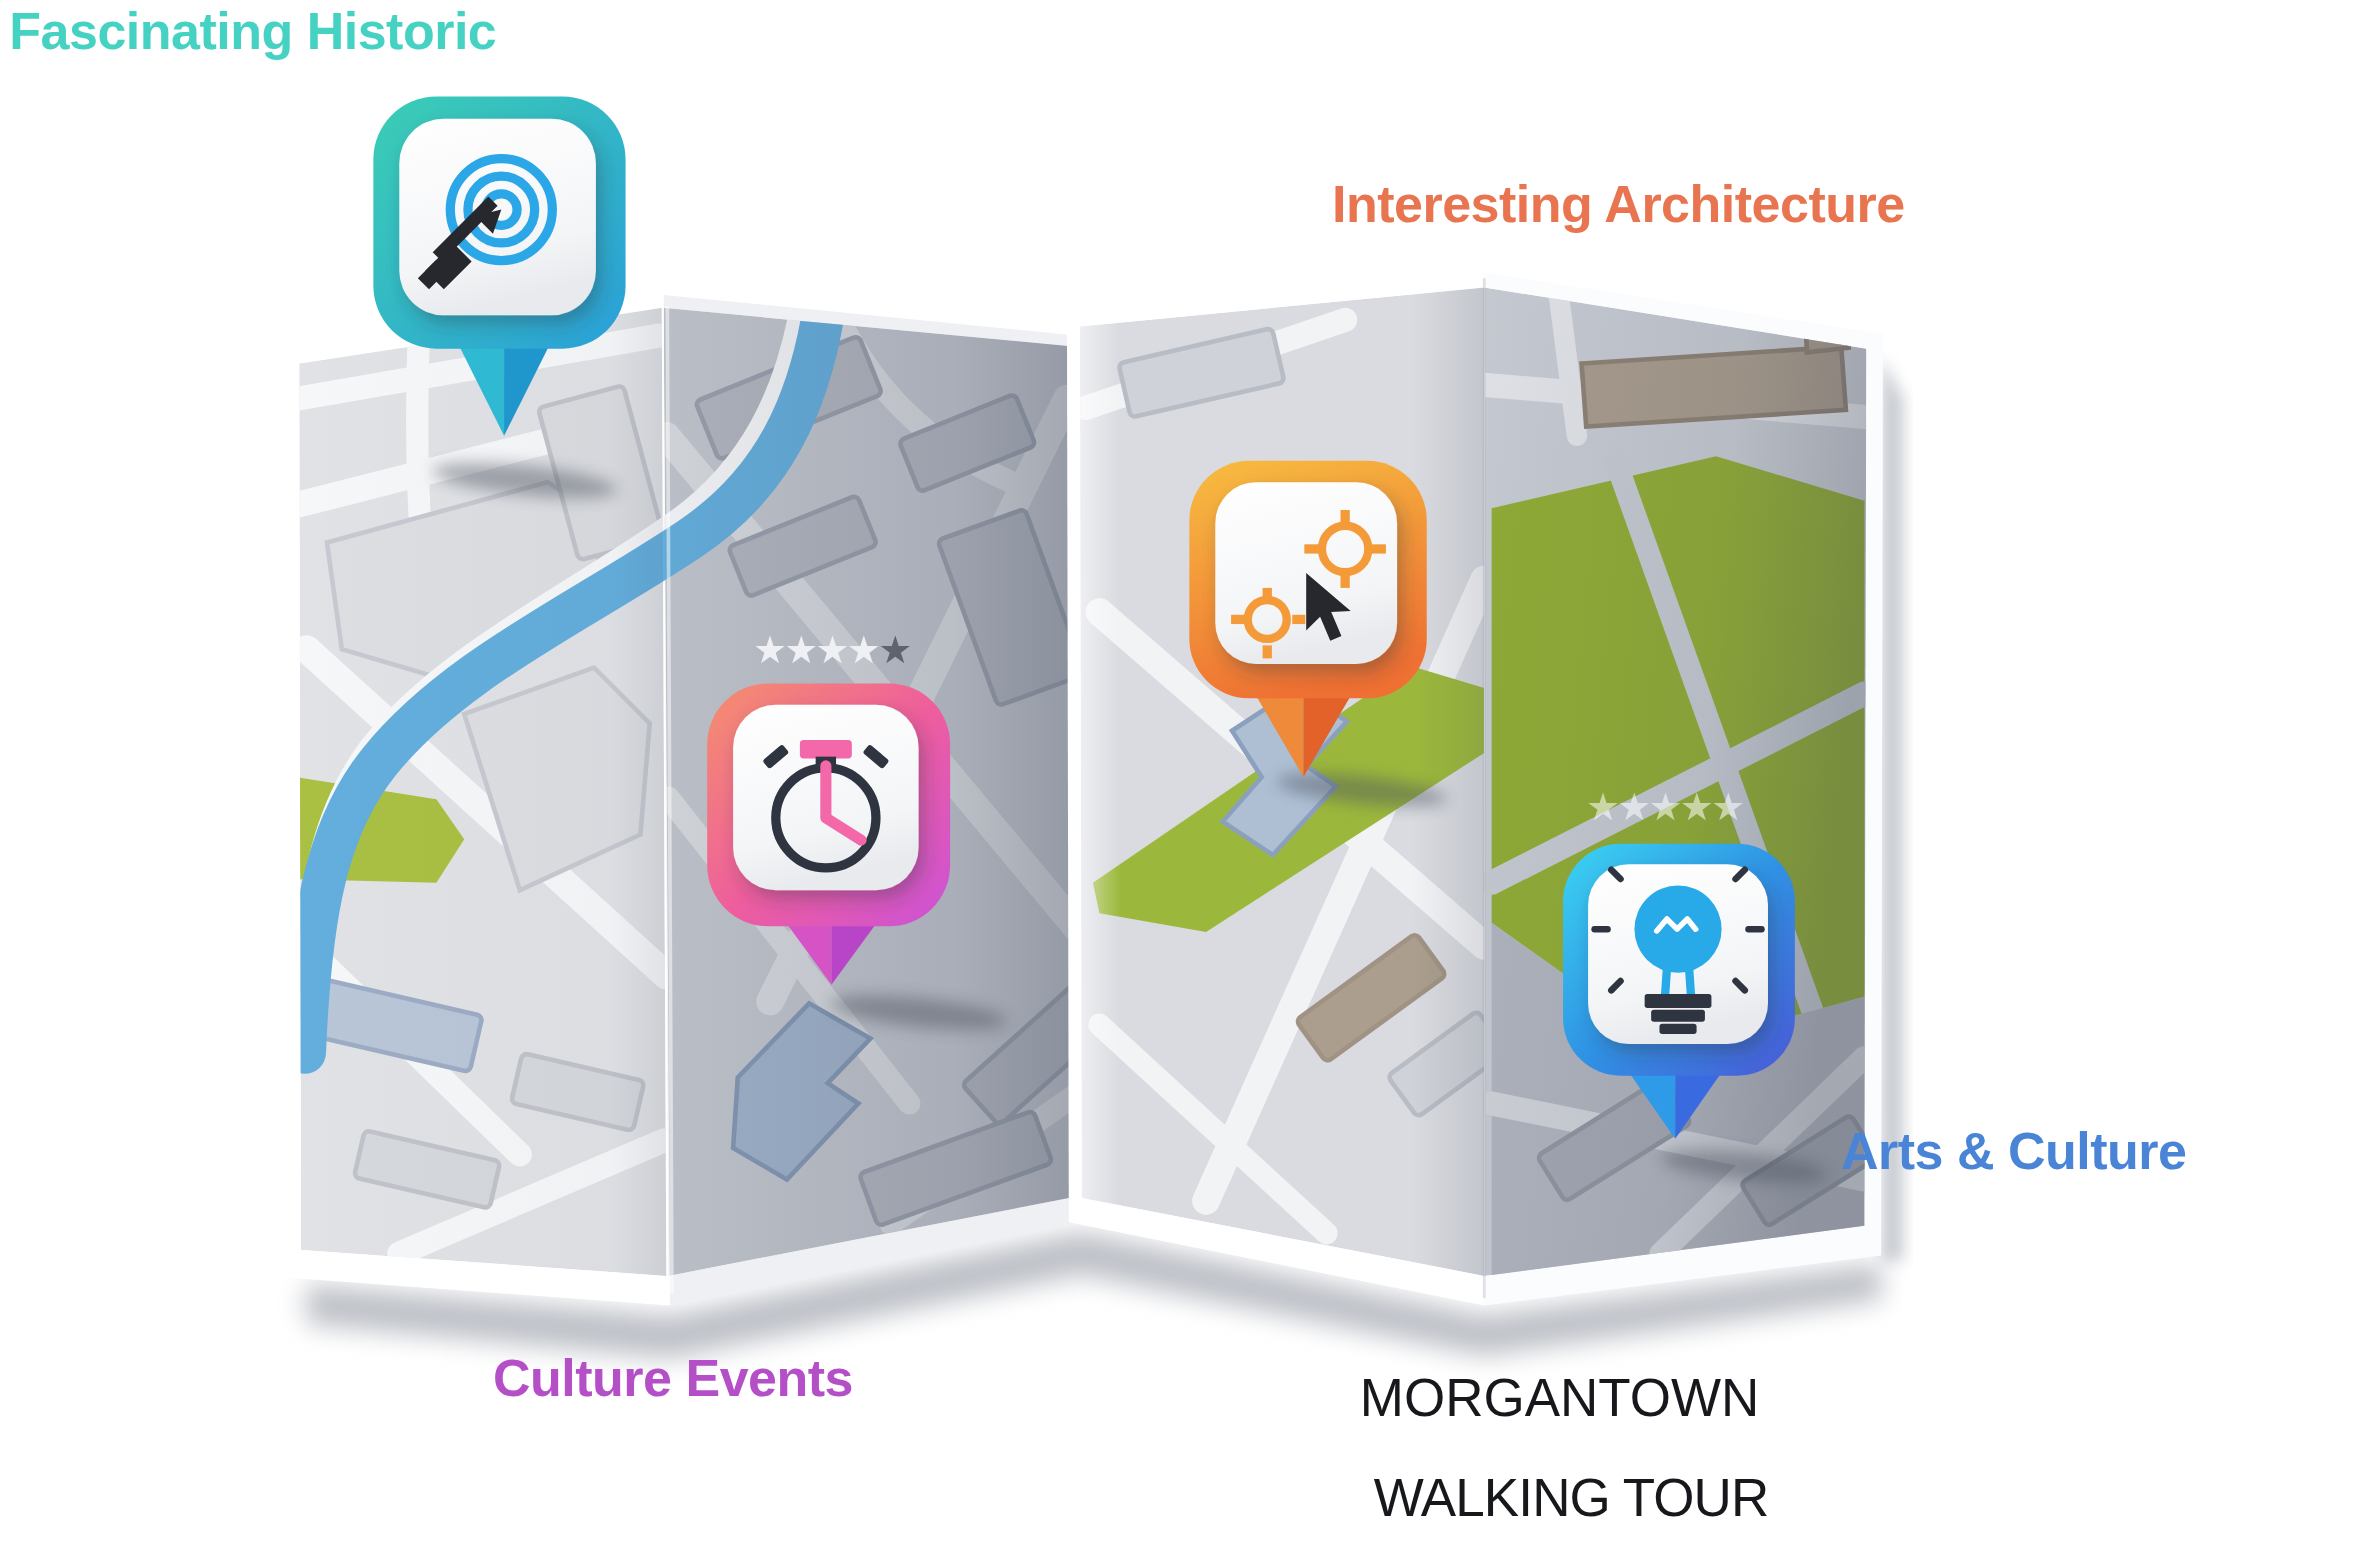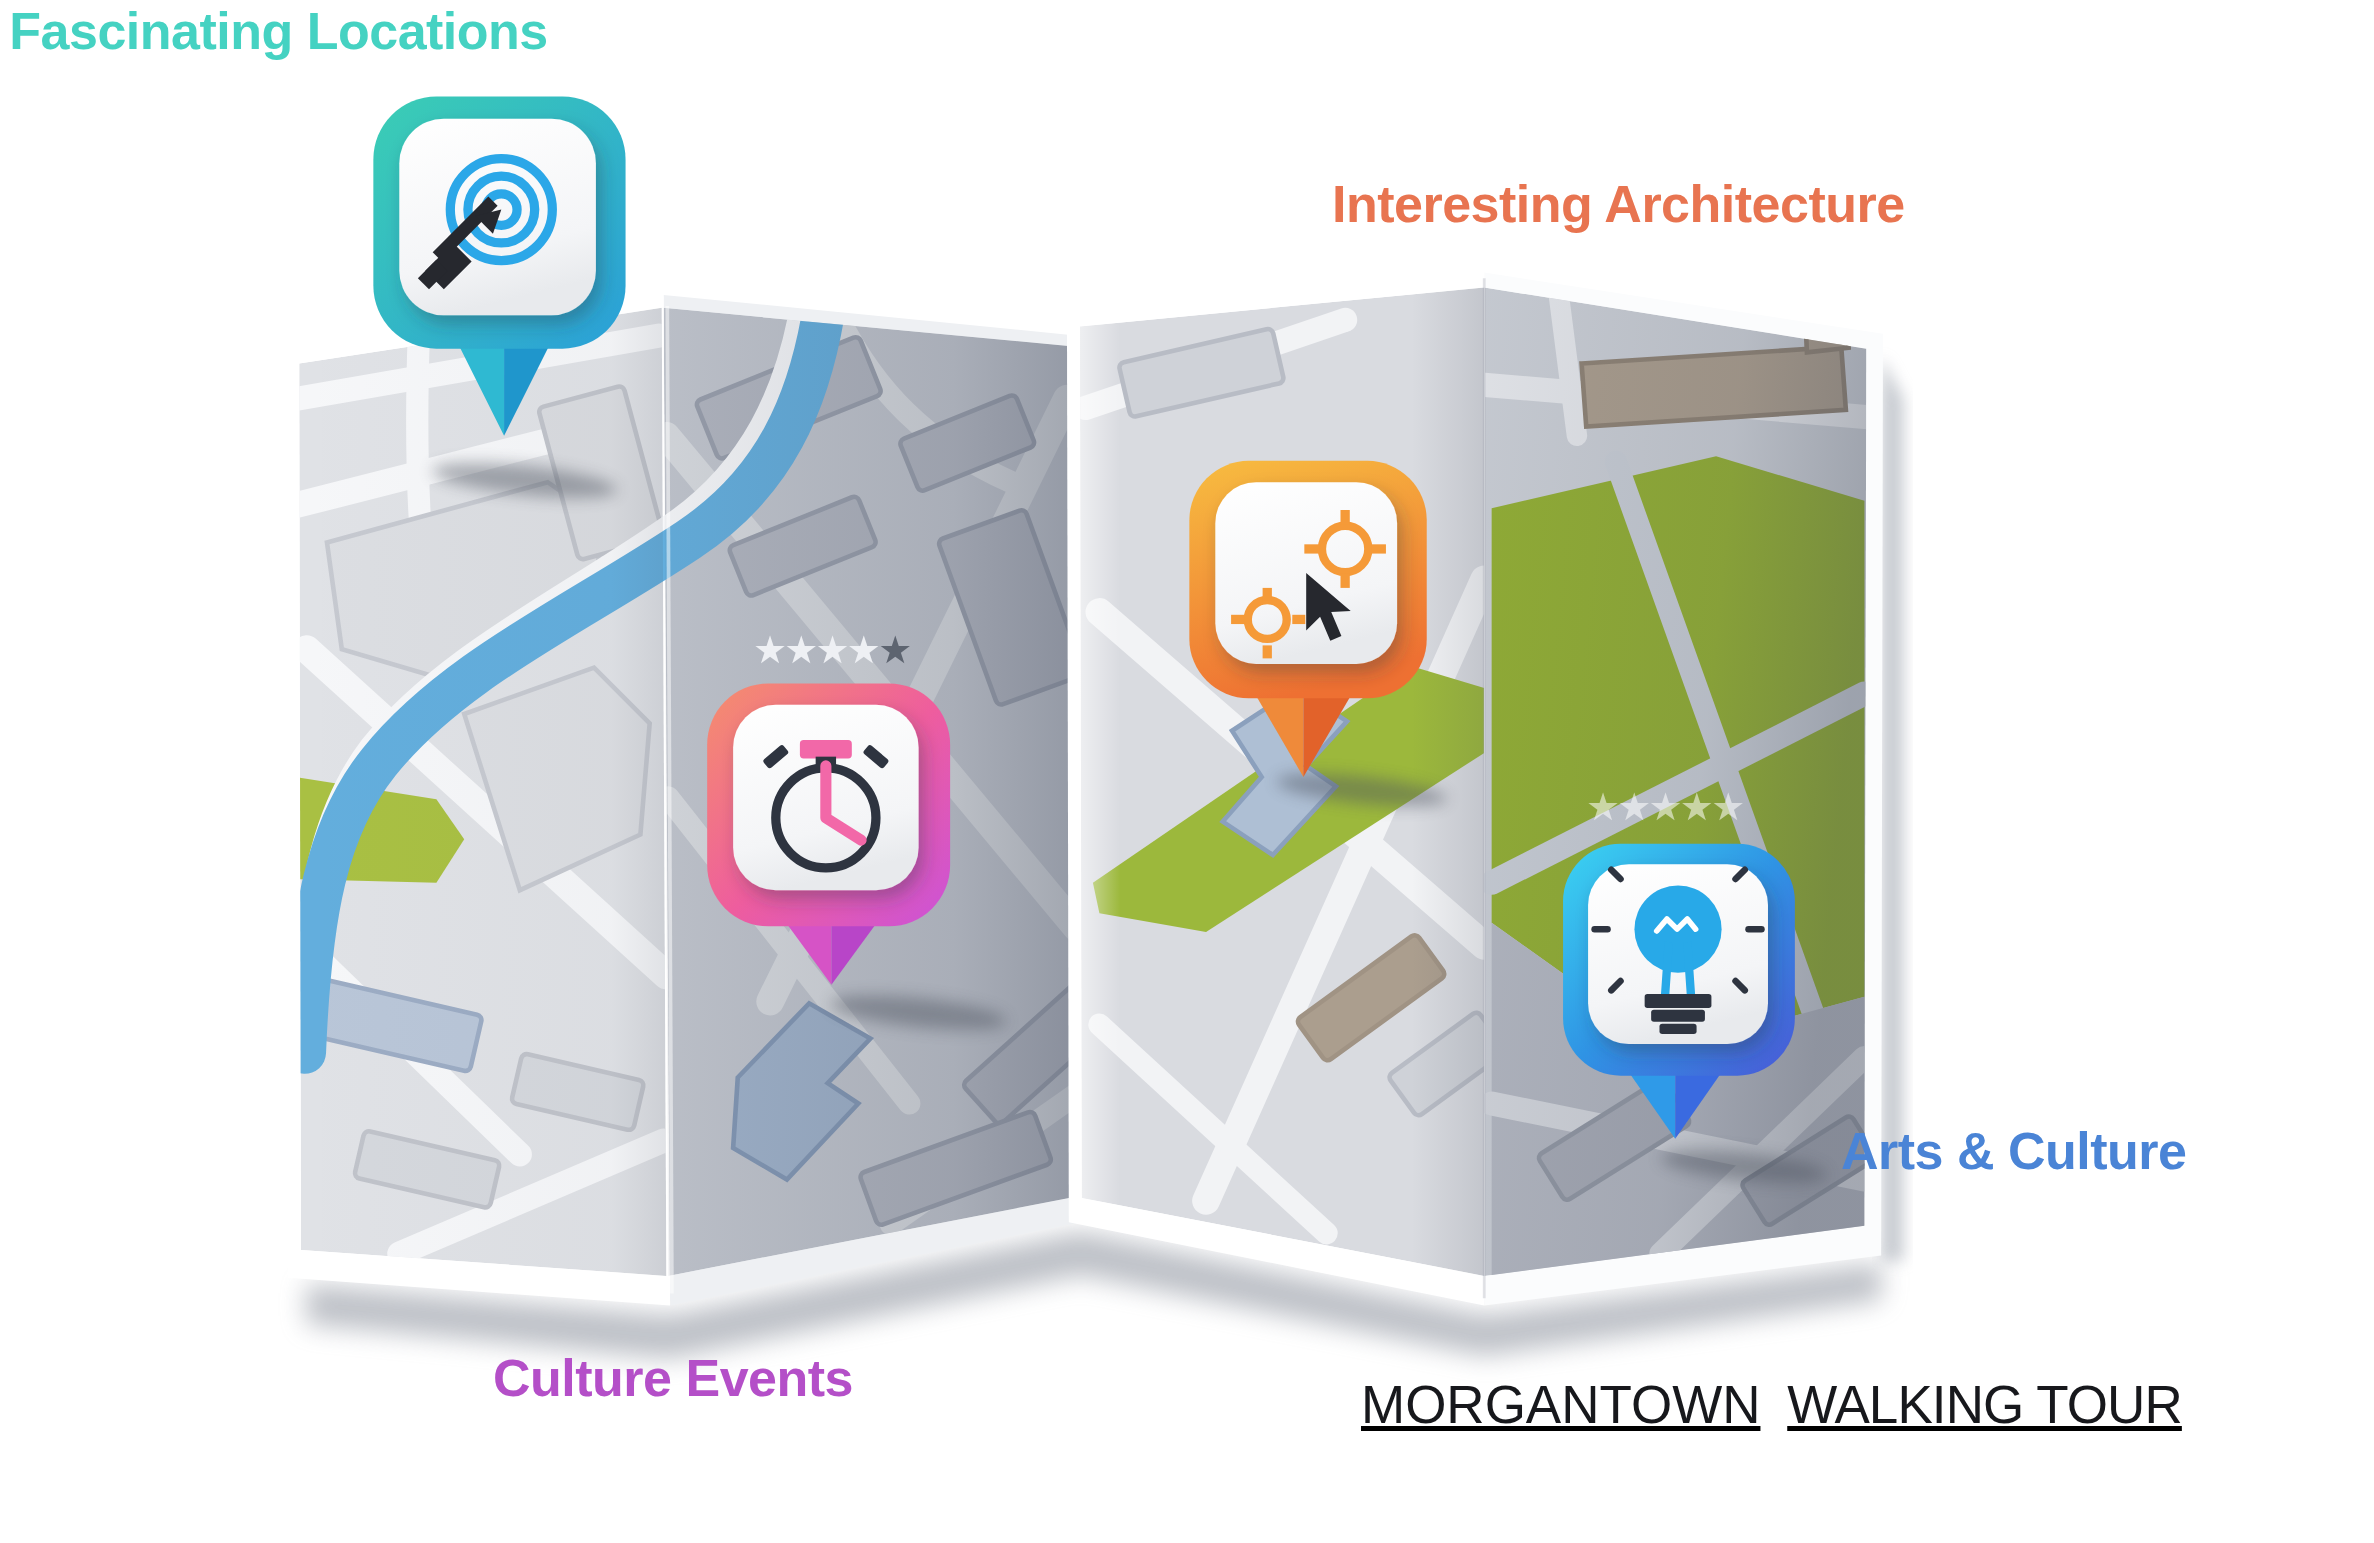--- a/index.html
+++ b/index.html
@@ -2,21 +2,21 @@
 <html style="font-size:15px"><head>
 <meta charset="utf-8">
 <style>
   html,body{margin:0;padding:0;background:#ffffff;}
   .stage{position:relative;width:2375px;height:1543px;background:#ffffff;overflow:hidden;
          font-family:"Liberation Sans", sans-serif;}
   .stage svg{position:absolute;left:0;top:0;}
   .category-label{position:absolute;font-weight:600;font-size:52px;line-height:1.15;
                   letter-spacing:-0.5px;white-space:nowrap;}
   .logo{position:absolute;left:1361px;top:1369px;width:397px;display:flex;
-        flex-direction:row;align-items:flex-end;text-decoration:underline;}
+        flex-direction:column;align-items:center;}
   .logo-line{font-weight:400;font-size:53px;line-height:1.08;color:#17181c;
              text-align:center;white-space:nowrap;letter-spacing:0;}
   .logo-line.second{letter-spacing:-0.9px;margin-top:7.4px;margin-left:23px;}
   .logo-bar{display:flex;height:13px;margin:13px 1.9px 9.3px 1.9px;}
   .logo-bar span{display:block;height:100%;}
   .logo-bar span:nth-child(1){width:26%;}
   .logo-bar span:nth-child(2){width:26%;}
   .logo-bar span:nth-child(3){width:27%;}
   .logo-bar span:nth-child(4){width:21%;}
   .star-row{position:absolute;display:flex;font-size:38px;line-height:1;
@@ -292,21 +292,21 @@
         <line x1="1871" y1="948" x2="1881" y2="938"></line>
         <line x1="1733" y1="1002" x2="1719" y2="1002"></line>
         <line x1="1885" y1="1002" x2="1899" y2="1002"></line>
         <line x1="1747" y1="1058" x2="1737" y2="1068"></line>
         <line x1="1871" y1="1058" x2="1881" y2="1068"></line>
       </g>
     </g>
   </g>
 </svg>
 
-<div class="category-label" style="left: 9.3px; top: 1.9px; color: rgb(69, 210, 194);">Fascinating Locations</div>
+<div class="category-label" style="left: 9.3px; top: 1.9px; color: rgb(69, 210, 194);">Fascinating Historic</div>
 <div class="category-label" style="left: 1332px; top: 175px; color: rgb(232, 116, 80);">Interesting Architecture</div>
 <div class="category-label" style="left: 493px; top: 1349px; color: rgb(180, 79, 200);">Culture Events</div>
 <div class="category-label" style="left: 1841px; top: 1122px; color: rgb(74, 132, 214); text-align: center;">Arts &amp; Culture</div>
 
 <div class="star-row" style="left:753px;top:631px;">
       <span style="color: rgb(238, 240, 244);">★</span>
       <span style="color: rgb(238, 240, 244);">★</span>
       <span style="color: rgb(238, 240, 244);">★</span>
       <span style="color: rgb(238, 240, 244);">★</span>
       <span style="color: rgb(93, 100, 112);">★</span>

